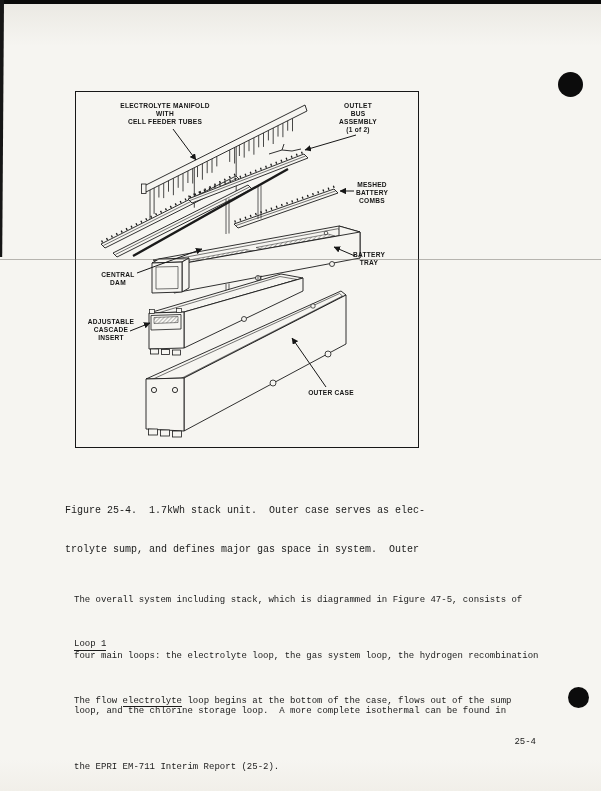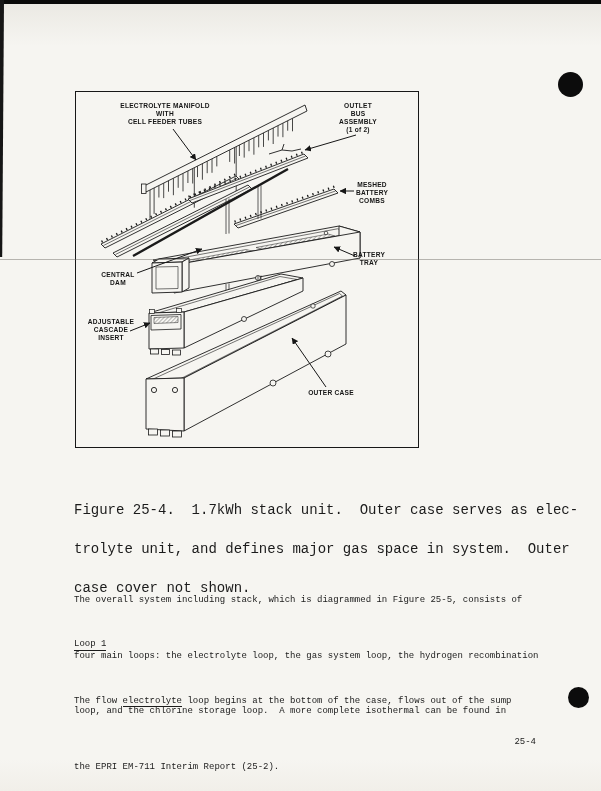--- a/index.html
+++ b/index.html
@@ -10,21 +10,21 @@
   .leftbar{position:absolute;left:0;top:0;width:4px;height:257px;background:#161616;
            clip-path:polygon(0 0,100% 0,55% 100%,0 100%);}
   .scanline{position:absolute;left:0;top:259px;width:601px;height:1px;
             background:rgba(105,102,95,.45);z-index:9;}
   .hole{position:absolute;border-radius:50%;background:#0c0c0c;}
   .hole.h1{left:558px;top:72px;width:25px;height:25px;}
   .hole.h2{left:568px;top:687px;width:21px;height:21px;}
   .figurebox{position:absolute;left:75px;top:91px;width:342px;height:355px;
              border:1.6px solid #171717;}
   .figurebox svg{display:block;width:100%;height:100%;}
-  .caption{position:absolute;left:74px;top:478px;font-size:14px;line-height:13px;white-space:pre;}
+  .caption{position:absolute;left:65px;top:478px;font-size:10px;line-height:13px;white-space:pre;}
   .para1{position:absolute;left:74px;top:554px;font-size:9px;line-height:18.5px;white-space:pre;}
   .heading{position:absolute;left:74px;top:639px;font-size:9px;}
   .heading span{border-bottom:1px solid #1b1b1b;padding-bottom:1px;font-family:Liberation Mono, monospace;}
   .para2{position:absolute;left:74px;top:659px;font-size:9px;line-height:16.8px;white-space:pre;}
   .uword{border-bottom:1px solid #1b1b1b;padding-bottom:0.5px;margin-top:35px;}
   .pagenum{position:absolute;left:74px;top:737px;width:462px;text-align:right;font-size:9px;}
   text.lbl{font-family:"Liberation Sans","DejaVu Sans",sans-serif;font-weight:bold;
            font-size:6.6px;fill:#161616;letter-spacing:.25px;text-anchor:middle;}
 </style>
 </head>
@@ -153,26 +153,25 @@
         <text class="lbl" x="35" y="232">ADJUSTABLE</text>
         <text class="lbl" x="35" y="240">CASCADE</text>
         <text class="lbl" x="35" y="248">INSERT</text>
         <text class="lbl" x="255" y="303">OUTER CASE</text>
       </g>
     </svg>
   </div>
 
   <div class="caption">
     <div>Figure 25-4.  1.7kWh stack unit.  Outer case serves as elec-</div>
-    <div>trolyte unit, and defines major gas space in system.  Outer</div>
-    <div>case cover not shown.</div>
+    <div>trolyte sump, and defines major gas space in system.  Outer</div>
   </div>
 
   <div class="para1">
-    <div>The overall system including stack, which is diagrammed in Figure 25-5, consists of</div>
+    <div>The overall system including stack, which is diagrammed in Figure 47-5, consists of</div>
     <div>four main loops: the electrolyte loop, the gas system loop, the hydrogen recombination</div>
     <div>loop, and the chlorine storage loop.  A more complete isothermal can be found in</div>
     <div>the EPRI EM-711 Interim Report (25-2).</div>
   </div>
 
   <div class="heading">
     <span>Loop 1</span>
   </div>
 
   <div class="para2">

